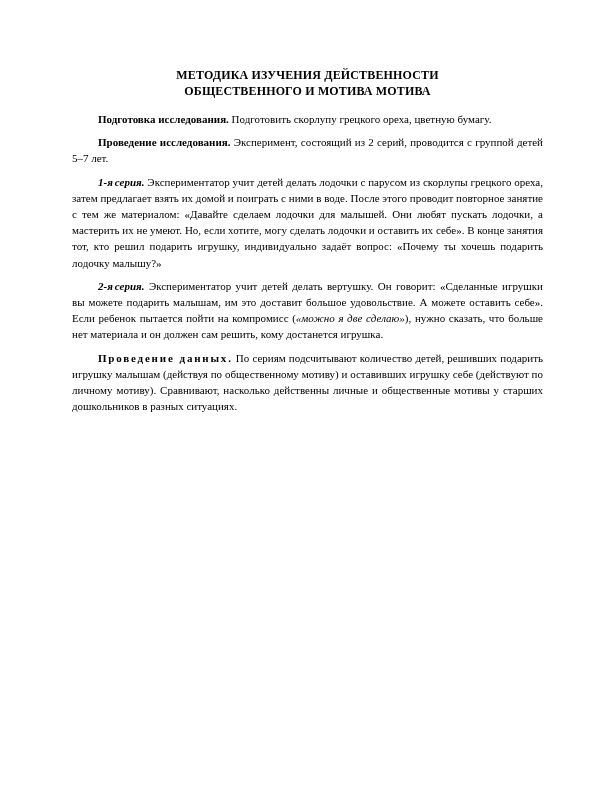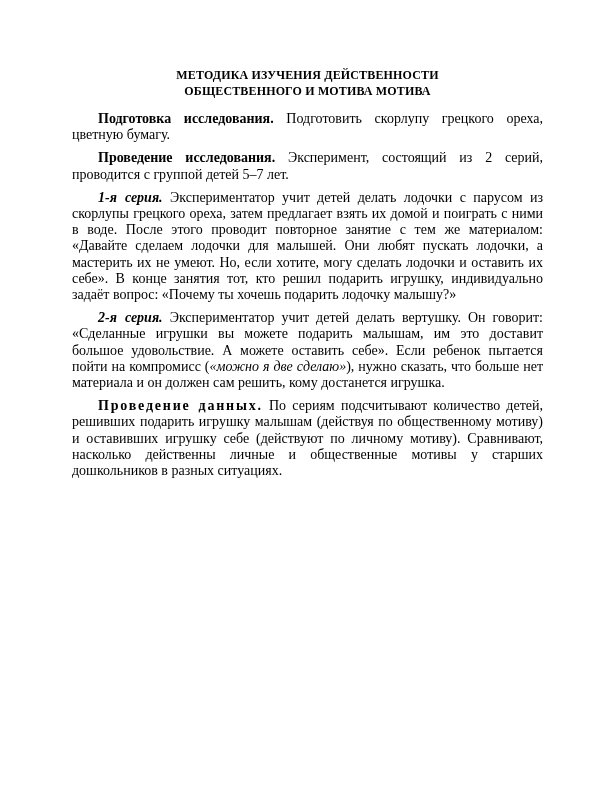--- a/index.html
+++ b/index.html
@@ -40,21 +40,21 @@
     letter-spacing: 0.15px;
     margin: 0 0 12px 0;
   }
   .doc-title .title-line {
     display: block;
     white-space: nowrap;
   }
 
   
   .para {
-    font-size: 14px;
+    font-size: 11px;
     line-height: 16.2px;
     text-align: justify;
     text-justify: inter-word;
     text-indent: 26px;
     margin: 0 0 1px 0;
     hyphens: none;
   }
   .para.gap-before {
     margin-top: 7px;
   }
@@ -62,21 +62,21 @@
   .run-in {
     font-weight: bold;
   }
   .series-label {
     font-weight: bold;
     font-style: italic;
   }
   .series-label .ser-word {
     font-style: italic;
     font-weight: bold;
-    margin-left: 8px;
+    margin-left: 2px;
   }
   .quoted-italic {
     font-style: italic;
   }
   .spaced-head {
     font-weight: bold;
     letter-spacing: 1.8px;
   }
 </style>
 </head>

